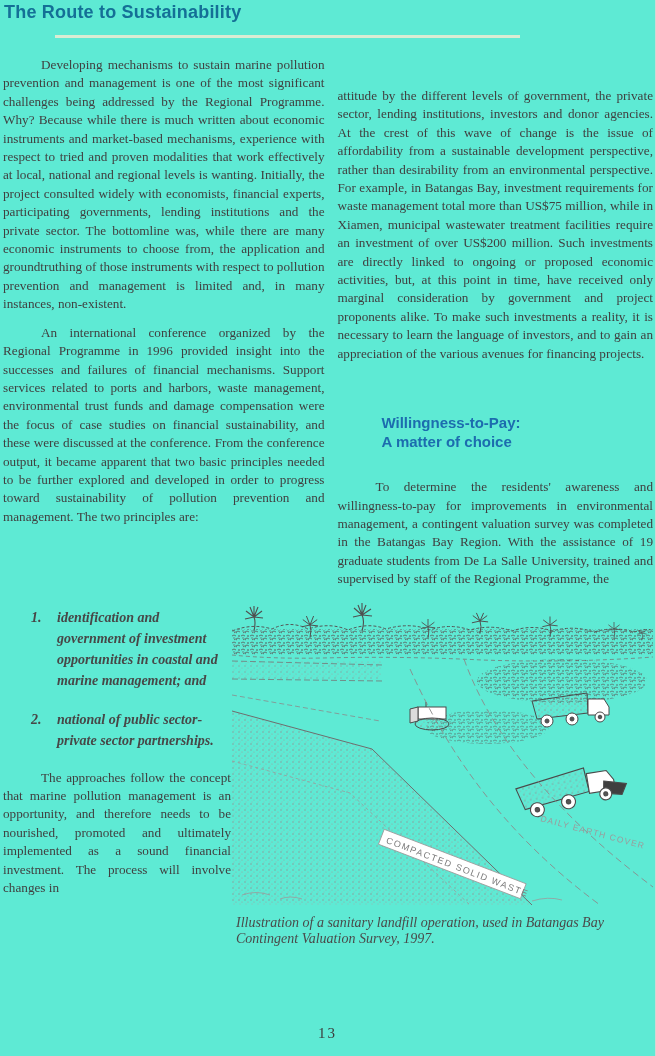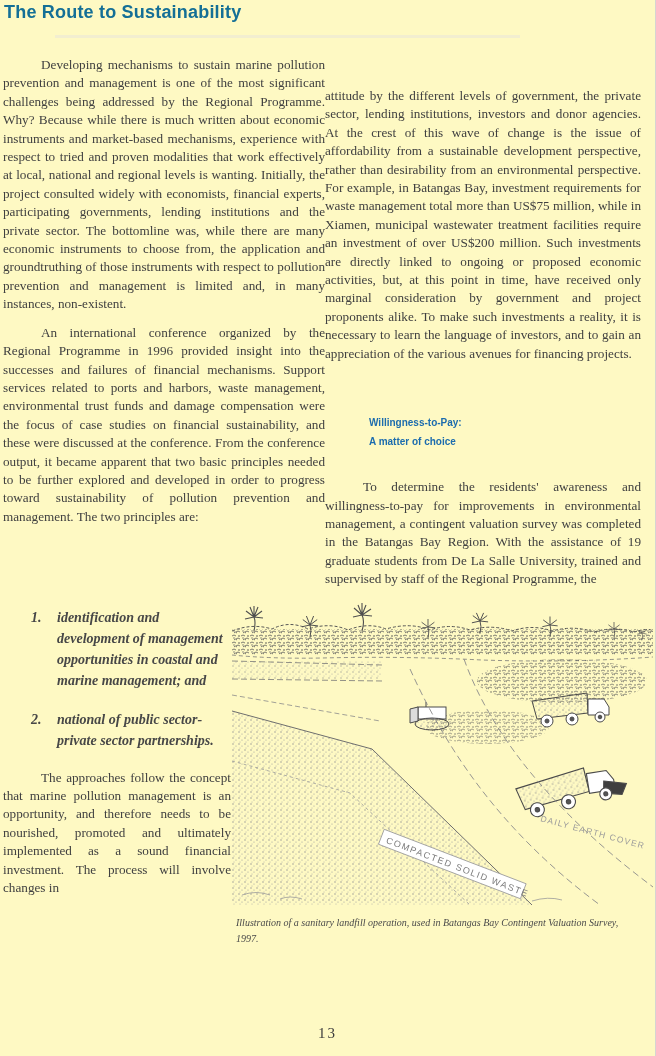--- a/index.html
+++ b/index.html
@@ -4,58 +4,59 @@
 <style>
   html,body{margin:0;padding:0;}
   body{
     width:656px;height:1056px;
     background:#e9e9e9;
     font-family:"Liberation Serif", serif;
   }
   .page{
     position:relative;
     width:656px;height:1056px;
-    background:#fef9c3;
+    background:#5eead4;
     border-right:1px solid #d5d5d2;
     box-sizing:border-box;
     overflow:hidden;
     color:#404040;
   }
   .page-title{
     font-family:"Liberation Sans", sans-serif;
     font-weight:bold;
     font-size:18px;
     letter-spacing:.2px;
     margin:2px 0 0 4px;
   }
   .title-rule{
     height:3px;width:465px;
     margin:12px 0 0 55px;
     background:#f0ecd2;
     opacity:.85;
   }
   .cols{
     display:flex;
+    gap:13px;
     margin:18px 2px 0 3px;
   }
   .col-left{width:322px;}
   .col-right{width:316px;margin-top:31px;}
   p.body{
     font-size:13.2px;
     line-height:18.4px;
     text-align:justify;
     margin:0;
     color:#404040;
   }
   p.indent{text-indent:38px;}
   p.mt{margin-top:10px;}
   .subheading{
     font-family:"Liberation Sans", sans-serif;
     font-weight:bold;
-    font-size:10px;
+    font-size:15px;
     line-height:19px;
     margin:50px 0 0 44px;
   }
   .bottom{
     display:flex;
     margin:10px 2px 0 3px;
   }
   .bottom-left{width:230px;}
   .figure-wrap{width:421px;}
   ol.principles{
@@ -70,21 +71,21 @@
   }
   ol.principles li{
     display:flex;
     margin-bottom:18px;
   }
   ol.principles .num{width:26px;flex:none;}
   ol.principles .li-text{width:172px;}
   .p3{margin-top:4px;width:228px;}
   .caption{
     font-style:italic;
-    font-size:10px;
+    font-size:14px;
     line-height:16.5px;
     color:#4a4a4a;
     width:402px;
     margin:6px 0 0 4px;
   }
   .footer{
     position:absolute;
     bottom:14px;left:0;right:0;
     text-align:center;
     font-size:15px;
@@ -114,21 +115,21 @@
       </div>
       <p class="body indent" style="margin-top:27px">To determine the residents' awareness and willingness-to-pay for improvements in environmental management, a contingent valuation survey was completed in the Batangas Bay Region. With the assistance of 19 graduate students from De La Salle University, trained and supervised by staff of the Regional Programme, the</p>
     </div>
   </div>
 
   <div class="bottom">
     <div class="bottom-left">
       <ol class="principles">
         <li>
           <span class="num">1.</span>
-          <span class="li-text">identification and development of management opportunities in coastal and marine management; and</span>
+          <span class="li-text">identification and government of investment opportunities in coastal and marine management; and</span>
         </li>
         <li>
           <span class="num">2.</span>
           <span class="li-text">national of public sector-private sector partnerships.</span>
         </li>
       </ol>
       <p class="body indent p3">The approaches follow the concept that marine pollution management is an opportunity, and therefore needs to be nourished, promoted and ultimately implemented as a sound financial investment. The process will involve changes in</p>
     </div>
 
     <div class="figure-wrap">

